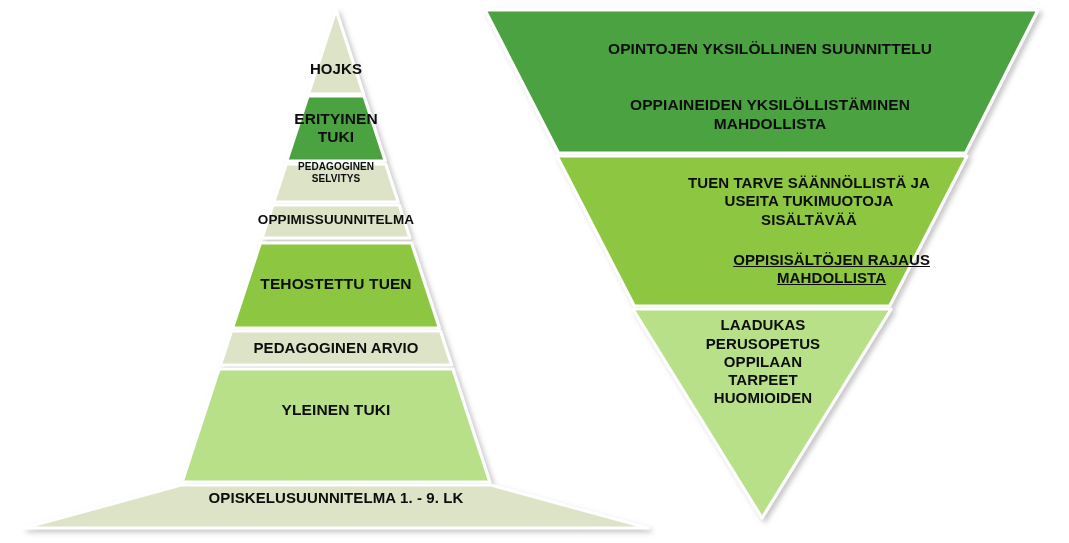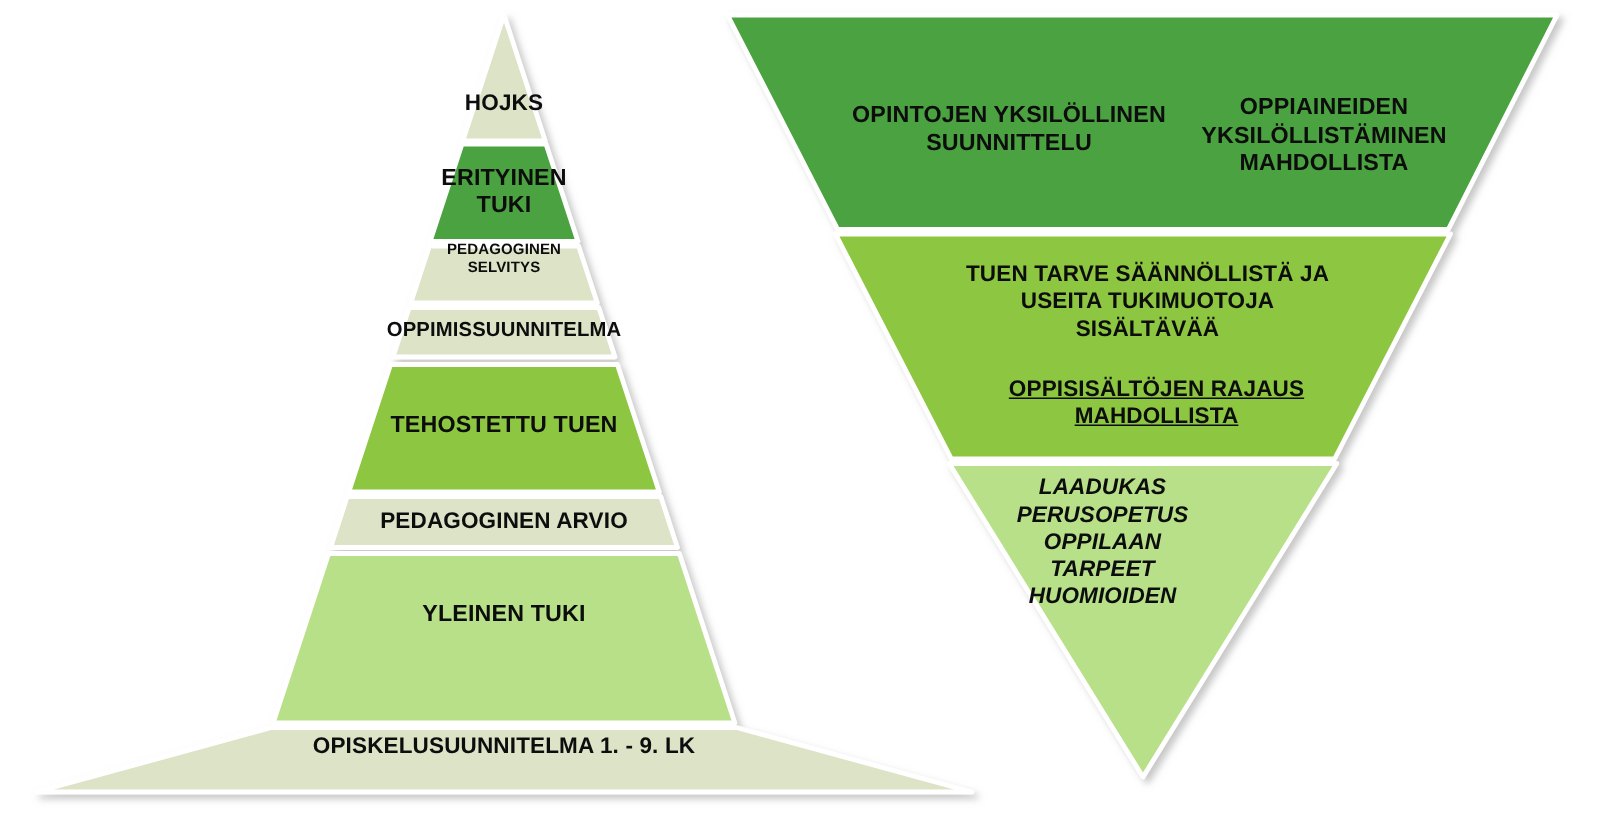--- a/index.html
+++ b/index.html
@@ -48,30 +48,30 @@
   .lbl-erityinen    { left:196px; top:100px; width:280px; height:56px; font-size:15.5px; }
   .lbl-pedselvitys  { left:176px; top:154px; width:320px; height:38px; font-size:10px; }
   .lbl-oppimissuun  { left:146px; top:208px; width:380px; height:24px; font-size:13.5px; }
   .lbl-tehostettu   { left:156px; top:270px; width:360px; height:28px; font-size:15.5px; }
   .lbl-pedarvio     { left:130px; top:334px; width:412px; height:28px; font-size:15px; }
   .lbl-yleinen      { left:110px; top:396px; width:452px; height:28px; font-size:15.5px; }
   .lbl-opiskelusuun { left: 60px; top:484px; width:552px; height:28px; font-size:15px; }
 
   
   .lbl-inv-top   { left:560px; top:34px;  width:420px; height:100px; font-size:15.5px; line-height:1.22;
-                   flex-direction:row; justify-content:space-between; }
+                   flex-direction:column; justify-content:space-between; }
   .lbl-inv-top .para1 { margin: 6px 0 0 0; }
   .lbl-inv-top .para2 { margin: 14px 0 0 0; }
 
   .lbl-inv-mid   { left:600px; top:168px; width:330px; height:125px; font-size:15px; line-height:1.22;
-                   flex-direction:column; justify-content:flex-start; }
+                   flex-direction:column; justify-content:flex-start;align-items:flex-end; }
   .lbl-inv-mid .para1 { margin: 6px 0 0 0; }
   .lbl-inv-mid .para2 { margin: 22px 0 0 12px; text-decoration: underline; }
 
-  .lbl-inv-bot   { left:644px; top:314px; width:182px; height:96px; font-size:15px; line-height:1.22;font-style:italic; }
+  .lbl-inv-bot   { left:672px; top:314px; width:182px; height:96px; font-size:15px; line-height:1.22; }
 
   .sr-only {
     position: absolute;
     width: 1px; height: 1px;
     overflow: hidden;
     clip: rect(0 0 0 0);
     white-space: nowrap;
   }
 </style>
 </head>

